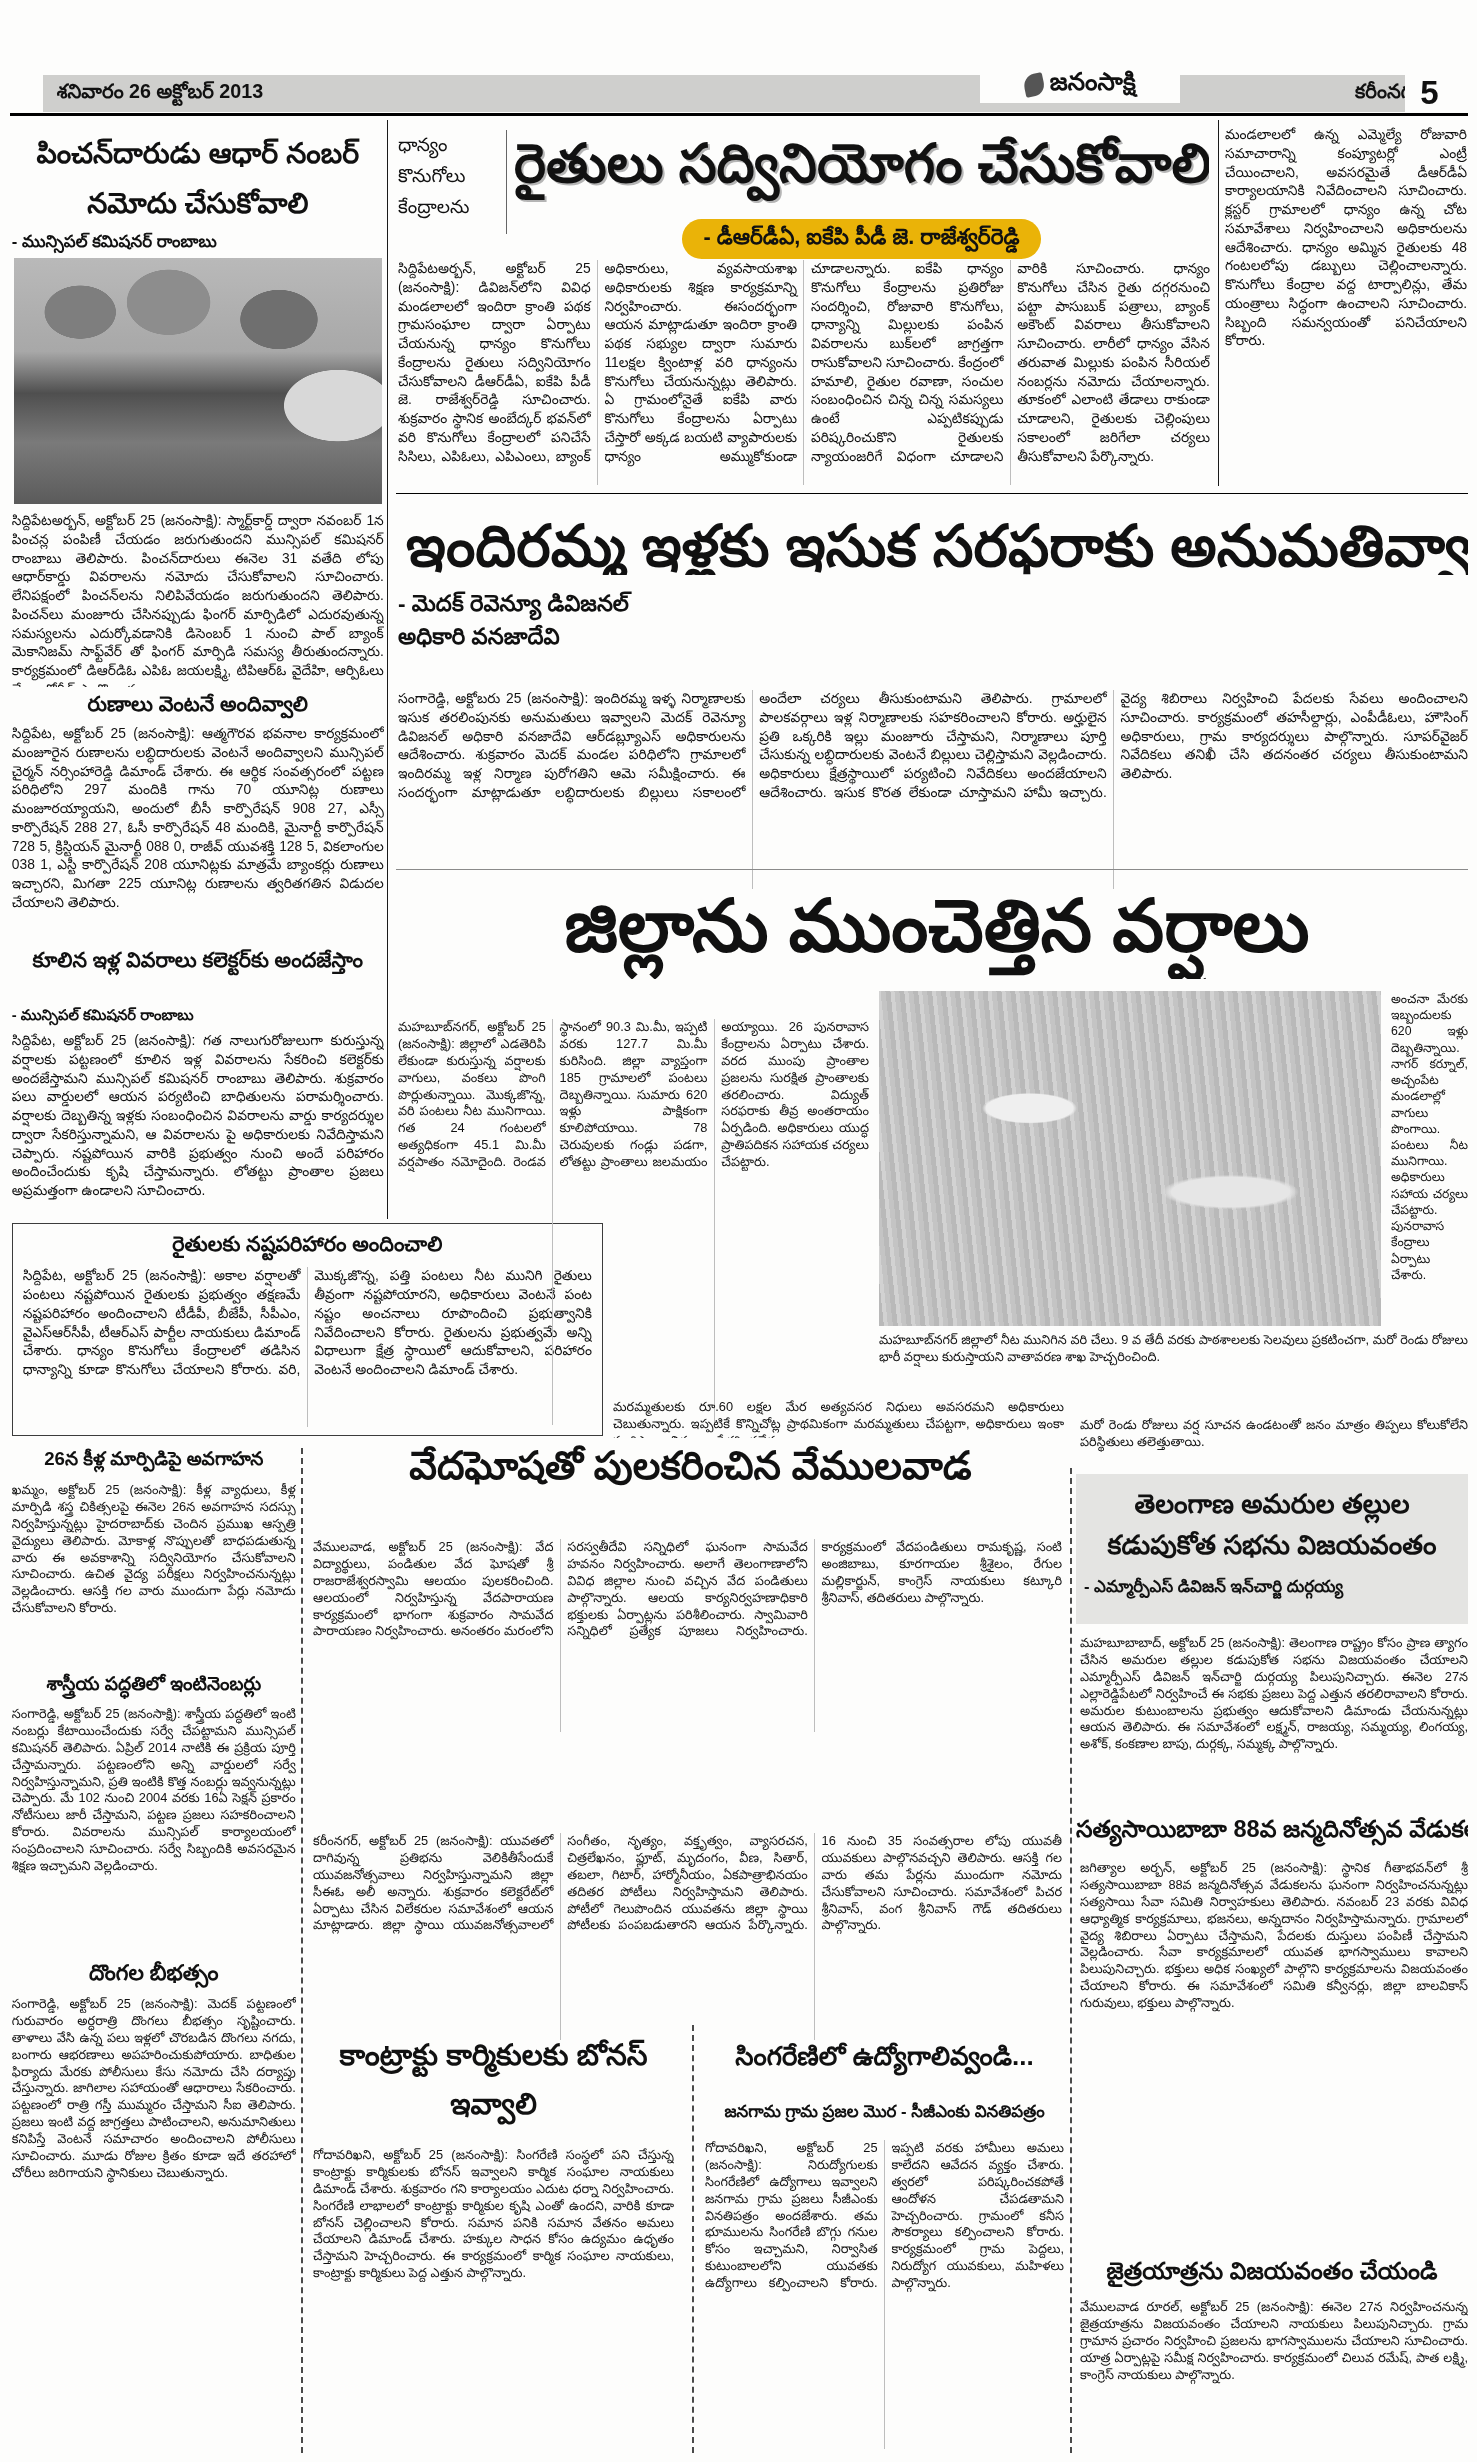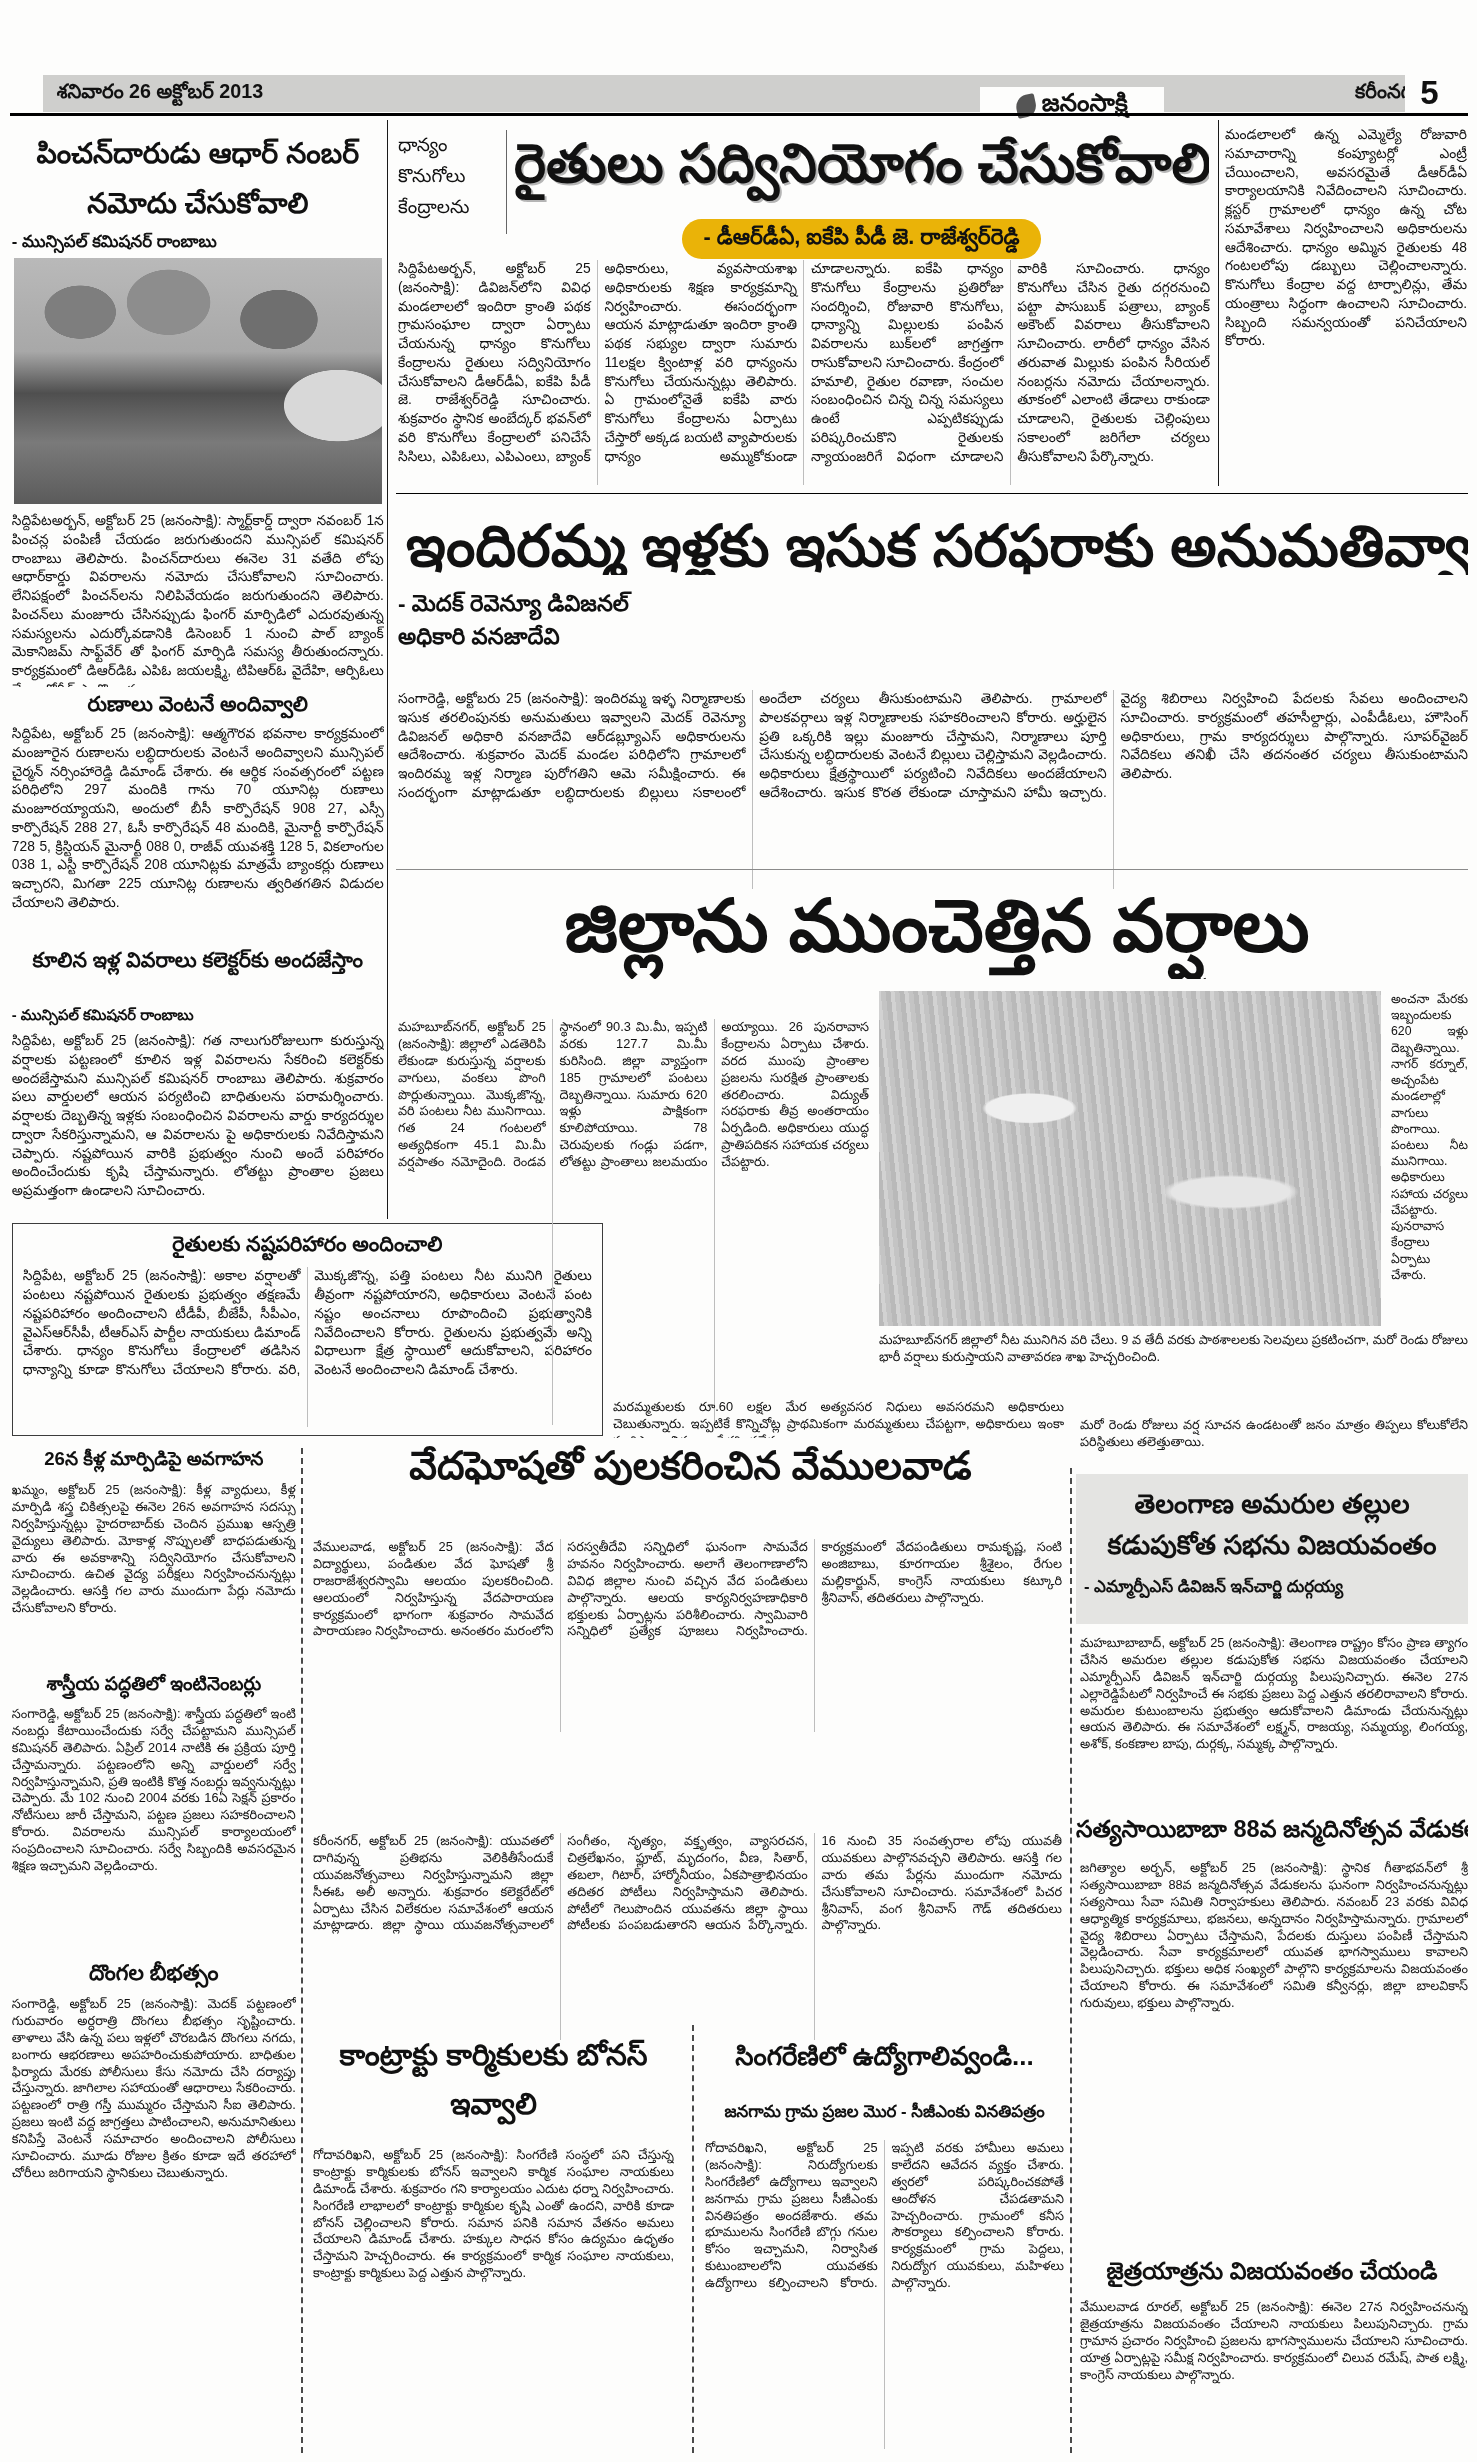--- a/index.html
+++ b/index.html
@@ -46,21 +46,21 @@
 </style>
 </head>
 <body>
 
 <div id="canvas">
 
   <div class="abs header-bar" style="left:9.9px;top:75px;width:1391px;height:37px;margin-left:33px;">
     <span class="hdr-date">శనివారం 26 అక్టోబర్ 2013</span>
     <span class="hdr-edition">కరీంనగర్</span>
   </div>
-  <div class="abs logo-chip" style="left:980px;top:87px;width:184px;height:37px;">
+  <div class="abs logo-chip" style="left:980px;top:66px;width:200px;height:37px;">
     <span class="leaf"></span>
     <span class="logo-text">జనంసాక్షి</span>
   </div>
   <div class="abs page-num" style="left:1405px;top:73px;width:49px;height:41px;">5</div>
   <div class="abs black-rule" style="left:9.9px;top:113px;width:1458px;height:3px;"></div>
 
   <div class="abs vline" style="left:387px;top:120px;height:1099px;"></div>
 
   <div class="abs headline" style="left:11.8px;top:128px;width:372px;height:100px;font-size:28.6px;line-height:1.75;">పించన్‌దారుడు ఆధార్ నంబర్ నమోదు చేసుకోవాలి</div>
   <div class="abs byline" style="left:11.8px;top:232px;width:372px;font-size:16.7px;">- మున్సిపల్ కమిషనర్ రాంబాబు</div>

